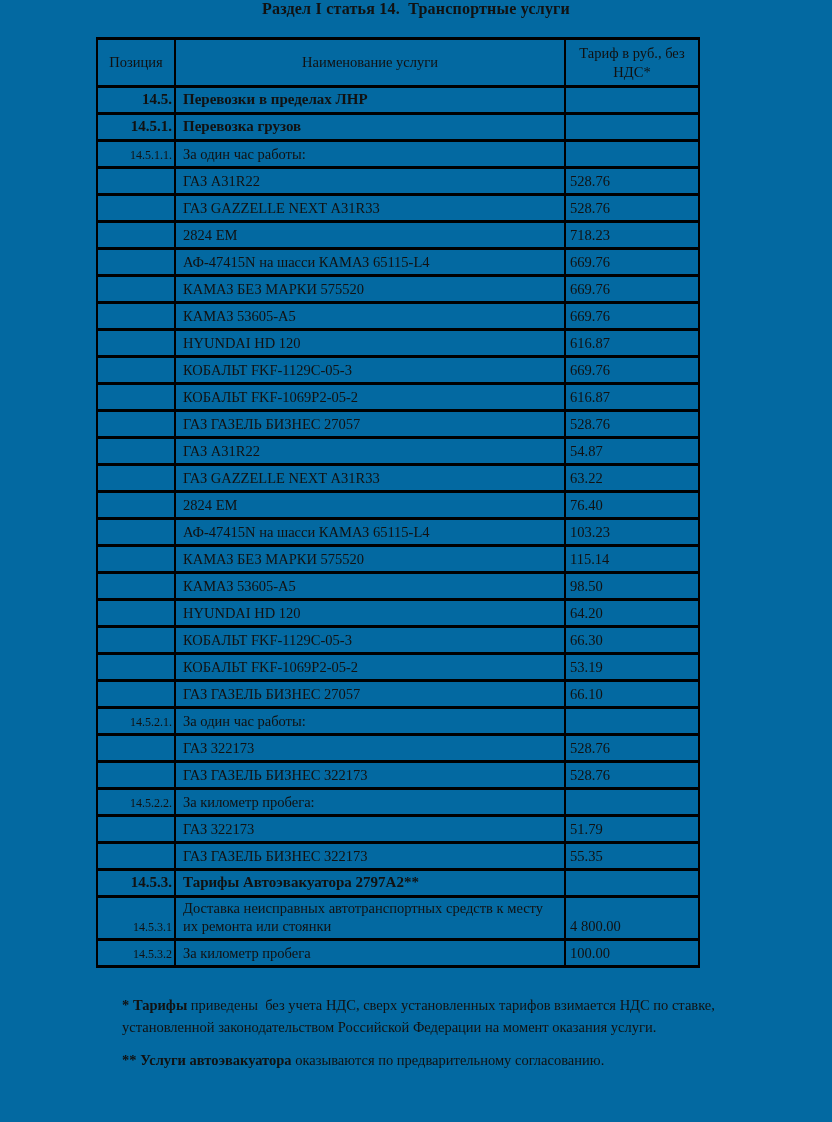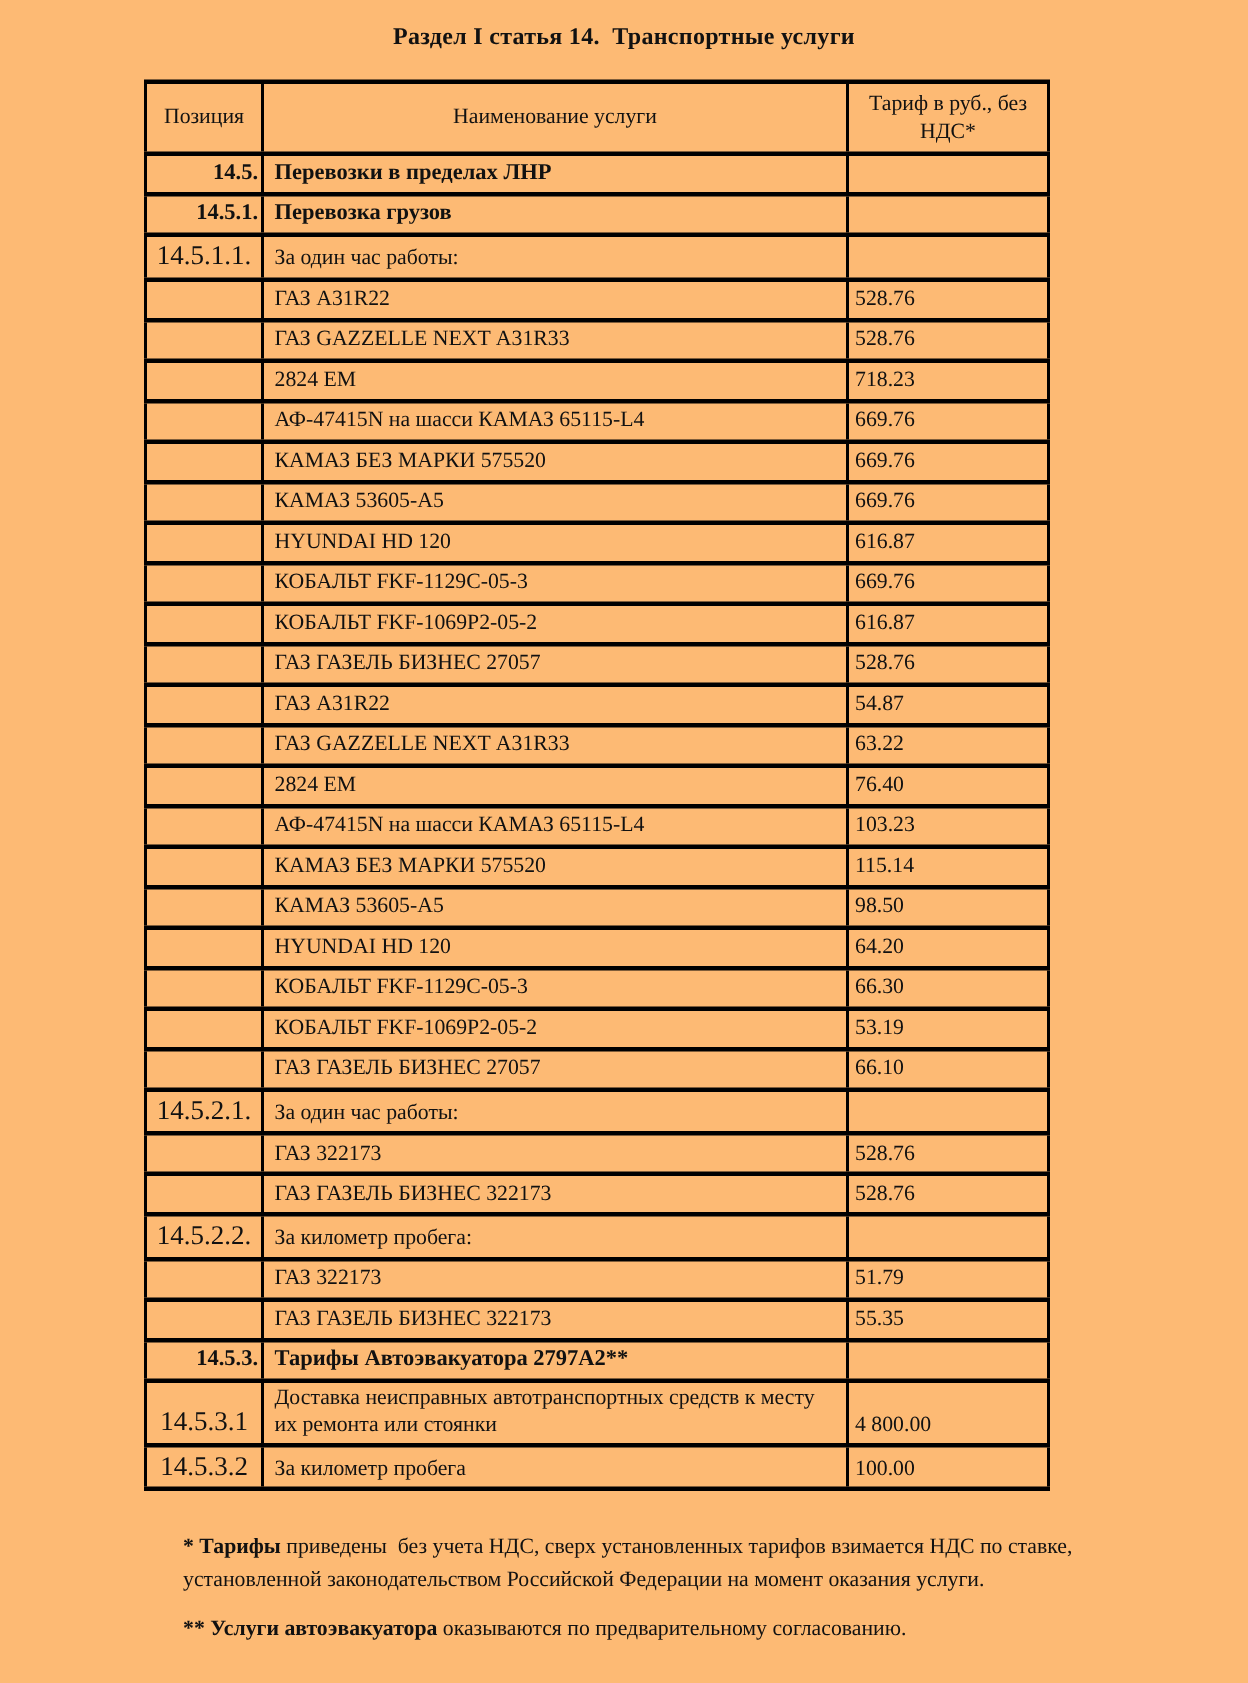--- a/index.html
+++ b/index.html
@@ -4,26 +4,25 @@
 <style>
   html, body {
     margin: 0;
     padding: 0;
     background: #ffffff;
   }
   .page {
     position: relative;
     width: 832px;
     height: 1122px;
-    background: #fdba74;
+    background: #0369a1;
     font-family: "Liberation Serif", "DejaVu Serif", serif;
     color: #111111;
     overflow: hidden;
     box-sizing: border-box;
-    padding-top: 16px;
   }
   .title {
     margin: 0;
     text-align: center;
     font-size: 16px;
     font-weight: bold;
     white-space: pre-wrap;
     letter-spacing: 0.2px;
   }
   table.tariff-table {
@@ -53,22 +52,22 @@
     height: 20px;
     padding: 1px 4px 3px 4px;
     line-height: 1.25;
   }
   td.pos-cell {
     text-align: right;
     padding-left: 2px;
     padding-right: 2px;
   }
   td.pos-cell.pos-left {
-    text-align: center;
-    font-size: 18px;
+    text-align: right;
+    font-size: 12px;
   }
   td.name-cell {
     text-align: left;
     padding-left: 7px;
   }
   td.tariff-cell {
     text-align: left;
   }
   tr.section-row td {
     font-weight: bold;

